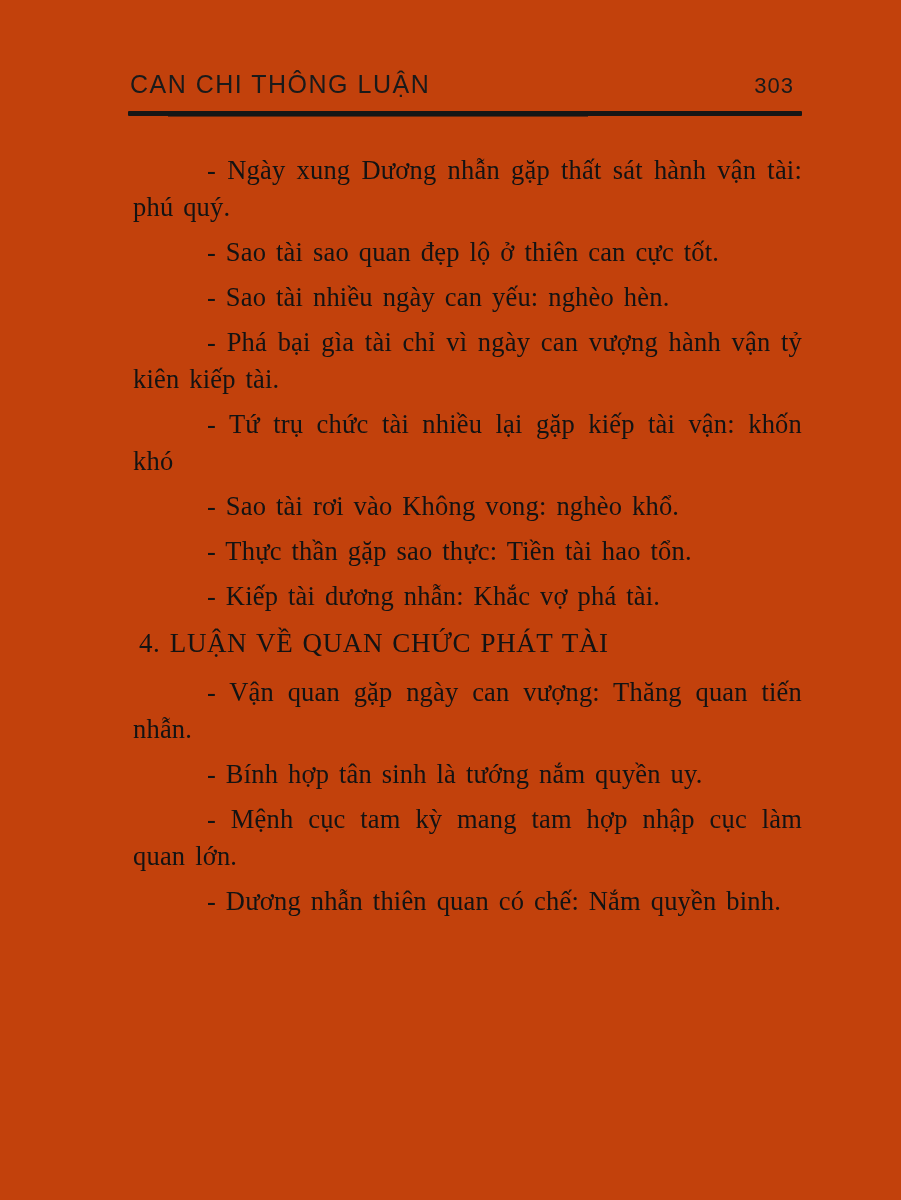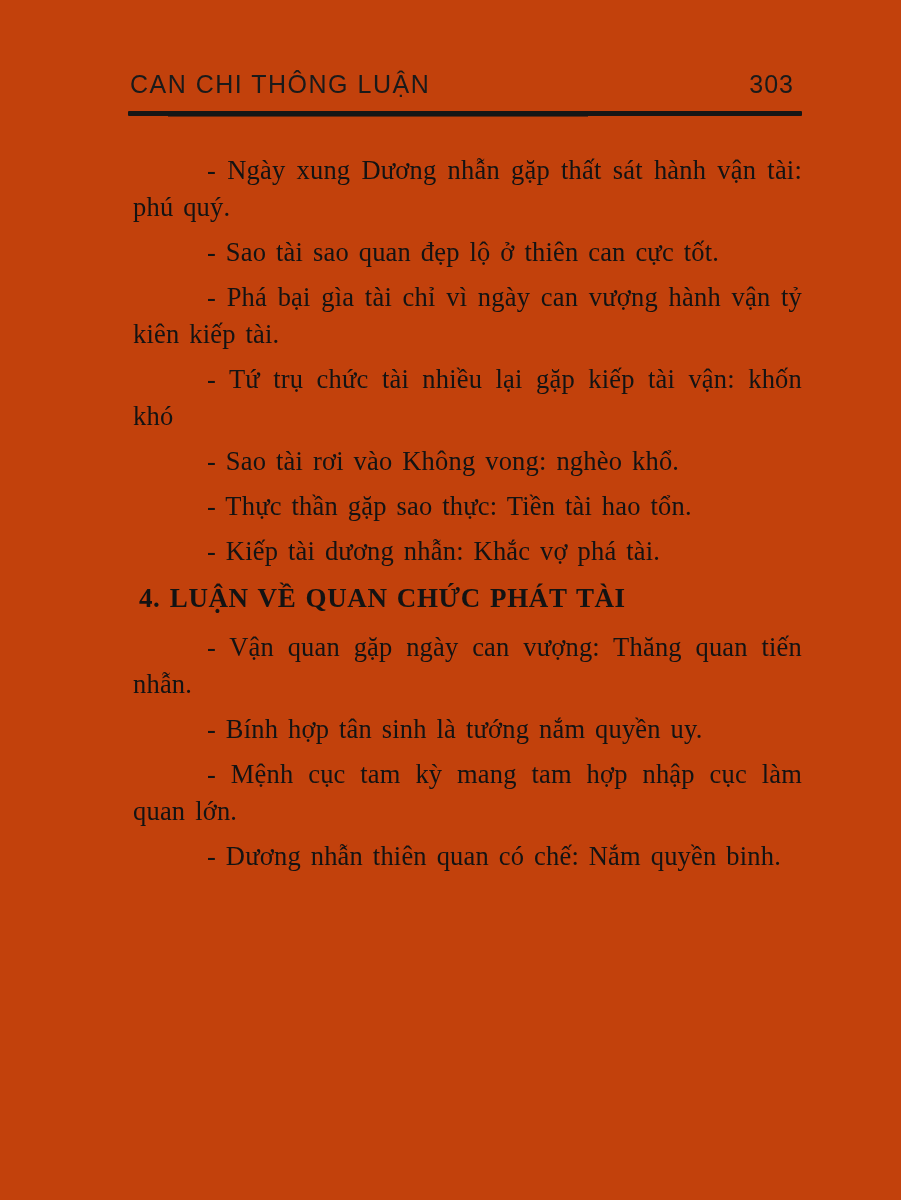--- a/index.html
+++ b/index.html
@@ -25,21 +25,21 @@
     justify-content: space-between;
     align-items: baseline;
     font-family: "Liberation Sans", "DejaVu Sans", sans-serif;
   }
   .header-title {
     font-size: 25px;
     letter-spacing: 1.5px;
     color: #1a1a1a;
   }
   .header-page-num {
-    font-size: 25px;
+    font-size: 22px;
     letter-spacing: 1px;
     color: #1a1a1a;
     padding-right: 8px;
   }
   .header-rule {
     position: absolute;
     top: 111px;
     left: 128px;
     width: 674px;
     height: 5px;
@@ -72,39 +72,40 @@
     word-spacing: 3px;
     letter-spacing: 0.2px;
   }
   .section-heading {
     margin: 5px 0 11px 0;
     padding-left: 6px;
     font-size: 27px;
     line-height: 40px;
     letter-spacing: 0.6px;
     word-spacing: 2px;
-    font-weight: 700;
+    font-weight: 400;
     white-space: nowrap;
   }
 </style>
 </head>
 <body>
 
 <div class="page">
 
   <div class="header">
     <span class="header-title">CAN CHI THÔNG LUẬN</span>
     <span class="header-page-num">303</span>
   </div>
 
   <div class="header-rule"></div>
 
   <div class="body-text">
     <p class="para">- Ngày xung Dương nhẫn gặp thất sát hành vận tài: phú quý.</p>
     <p class="para">- Sao tài sao quan đẹp lộ ở thiên can cực tốt.</p>
+    <p class="para">- Sao tài nhiều ngày can yếu: nghèo hèn.</p>
     <p class="para">- Phá bại gìa tài chỉ vì ngày can vượng hành vận tỷ kiên kiếp tài.</p>
     <p class="para">- Tứ trụ chức tài nhiều lại gặp kiếp tài vận: khốn khó</p>
     <p class="para">- Sao tài rơi vào Không vong: nghèo khổ.</p>
     <p class="para">- Thực thần gặp sao thực: Tiền tài hao tổn.</p>
     <p class="para">- Kiếp tài dương nhẫn: Khắc vợ phá tài.</p>
     <h2 class="section-heading">4. LUẬN VỀ QUAN CHỨC PHÁT TÀI</h2>
     <p class="para">- Vận quan gặp ngày can vượng: Thăng quan tiến nhẫn.</p>
     <p class="para">- Bính hợp tân sinh là tướng nắm quyền uy.</p>
     <p class="para">- Mệnh cục tam kỳ mang tam hợp nhập cục làm quan lớn.</p>
     <p class="para">- Dương nhẫn thiên quan có chế: Nắm quyền binh.</p>

